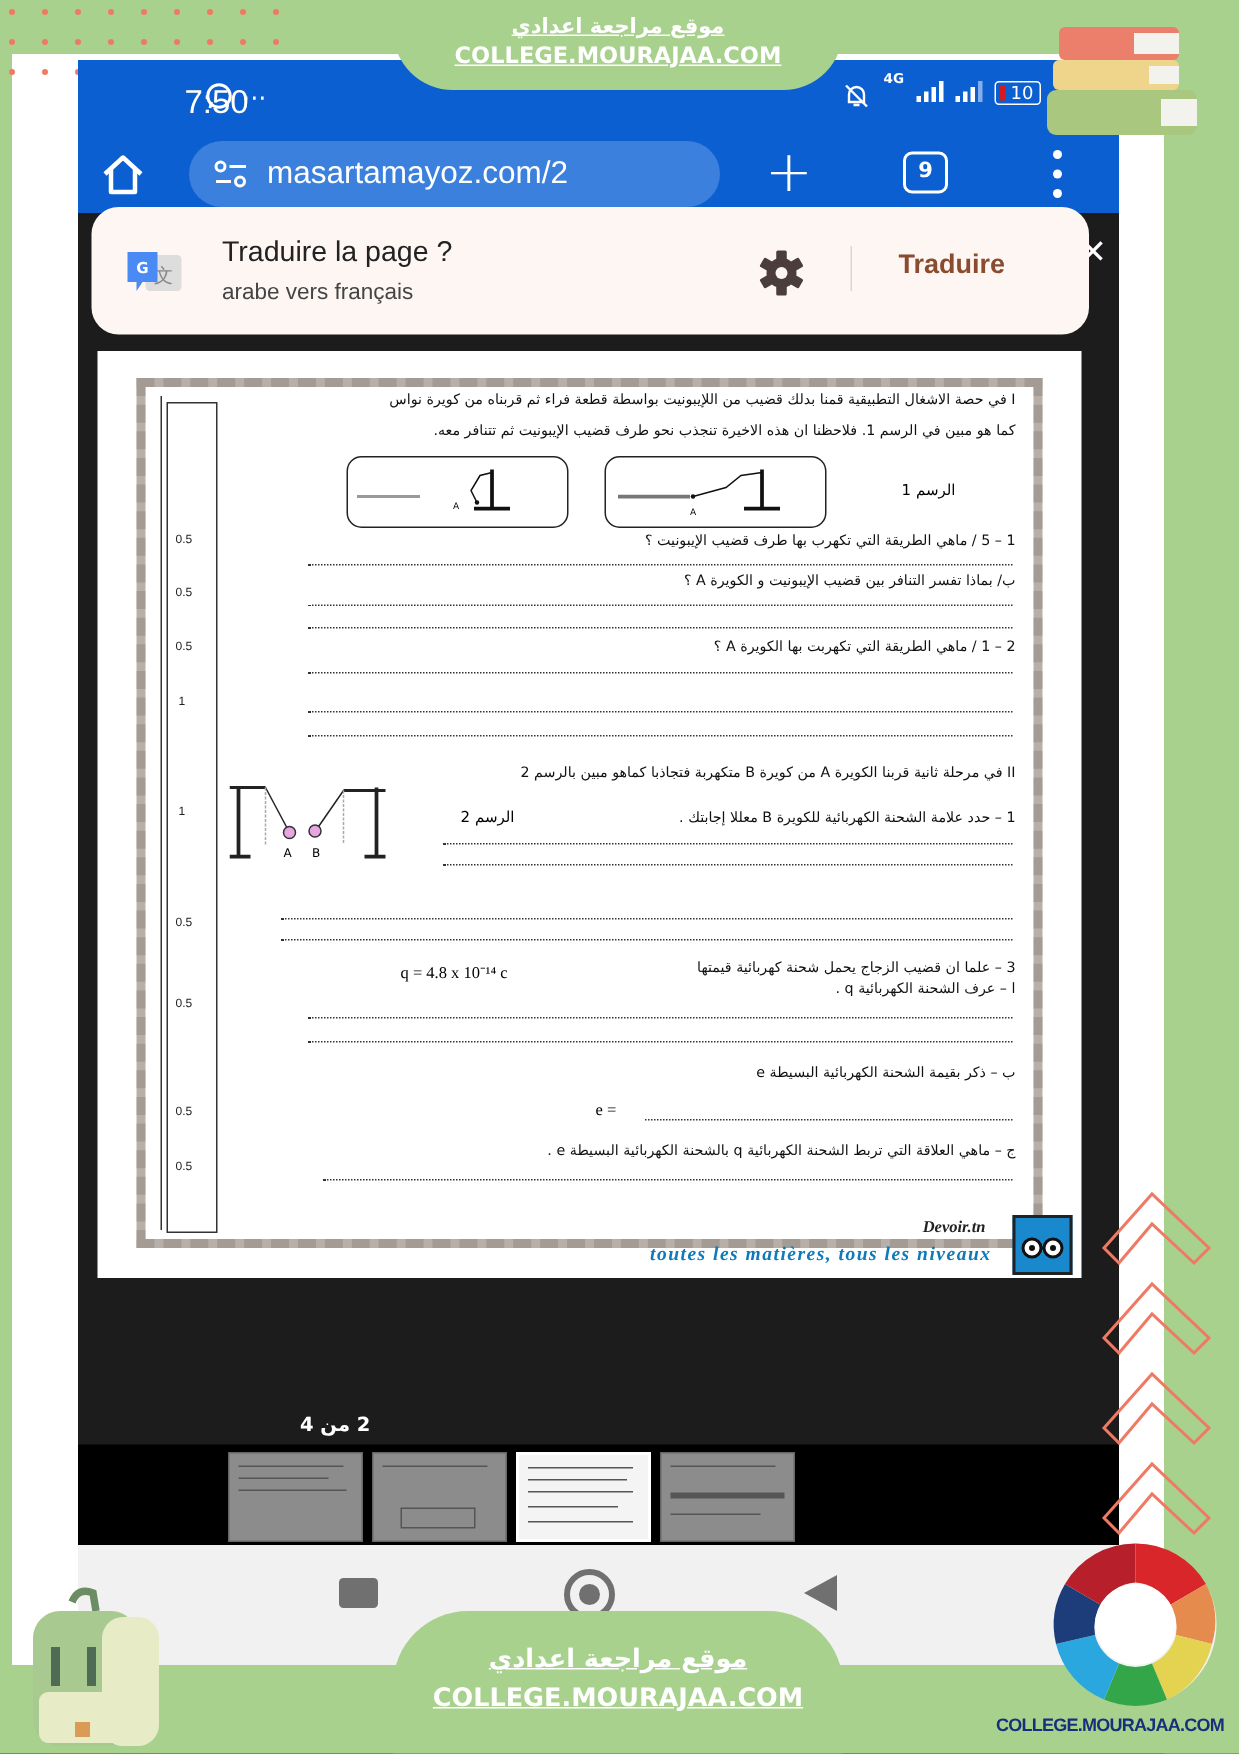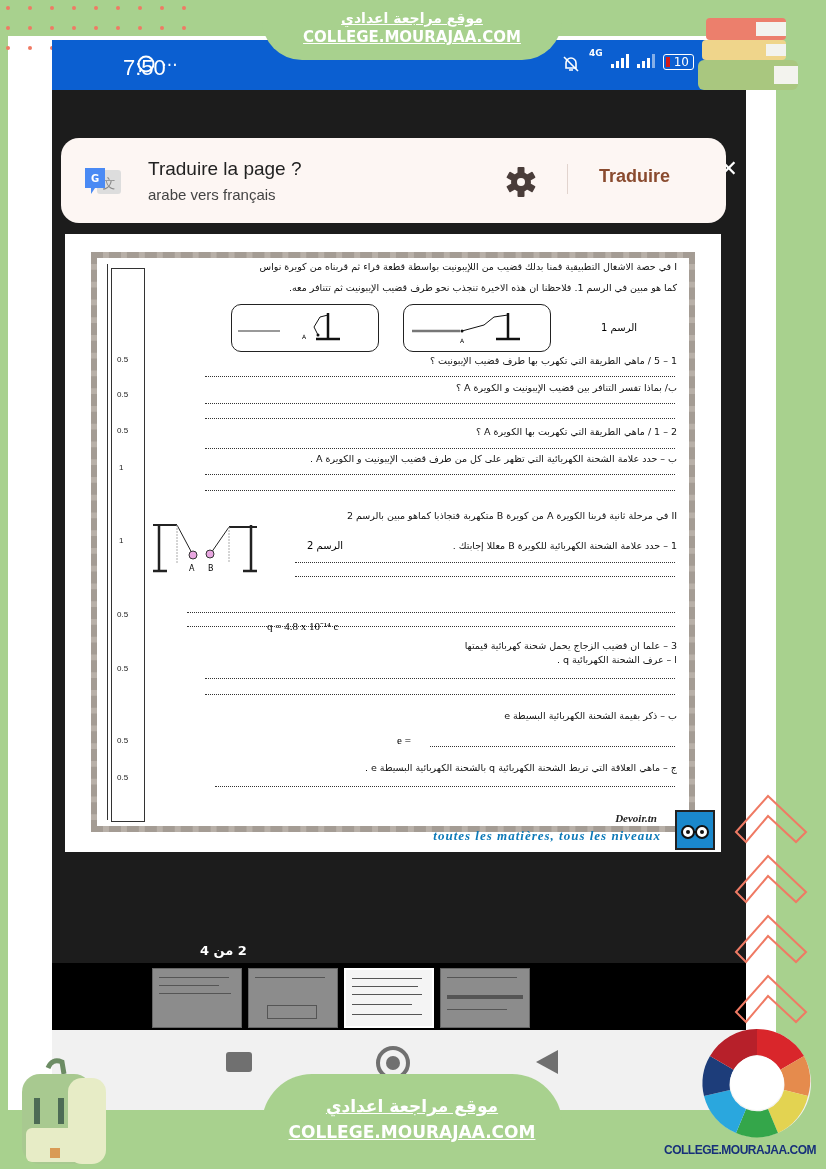--- a/index.html
+++ b/index.html
@@ -152,20 +152,41 @@
       <span class="signal">
           <i style="height:4px"></i>
           <i style="height:7px"></i>
           <i style="height:10px"></i>
           <i style="height:14px;opacity:.5"></i>
         </span>
       <span class="battery">10</span>
     </span>
   </div>
 
+  <div class="toolbar">
+    <svg class="home-btn" viewBox="0 0 32 32">
+        <path d="M4 16 L16 5 L28 16 M8 13 V28 H24 V13" fill="none" stroke="#fff" stroke-width="3" stroke-linejoin="round"></path>
+      </svg>
+    <div class="url-pill">
+      <svg width="24" height="20" viewBox="0 0 24 20">
+          <circle cx="5" cy="5" r="3" fill="none" stroke="#fff" stroke-width="2"></circle>
+          <line x1="11" y1="5" x2="22" y2="5" stroke="#fff" stroke-width="2"></line>
+          <line x1="2" y1="15" x2="12" y2="15" stroke="#fff" stroke-width="2"></line>
+          <circle cx="18" cy="15" r="3" fill="none" stroke="#fff" stroke-width="2"></circle>
+        </svg>
+      <span class="url-text">masartamayoz.com/2</span>
+    </div>
+    <span class="plus-btn">+</span>
+    <span class="tabs-btn">9</span>
+    <span class="menu-btn">
+        <i></i>
+        <i></i>
+        <i></i>
+      </span>
+  </div>
 
   <span class="close-peek">✕</span>
 
   <div class="translate-bar">
     <svg class="gt-icon" viewBox="0 0 42 30">
       <rect x="14" y="4" width="24" height="24" rx="3" fill="#ddd"></rect>
       <text x="26" y="22" font-size="13" fill="#888" text-anchor="middle">文</text>
       <path d="M2 2 H22 V22 H12 L8 28 V22 H2 Z" fill="#4a8af4"></path>
       <text x="12" y="16" font-size="10" fill="#fff" text-anchor="middle" font-weight="bold">G</text>
     </svg>
@@ -226,21 +247,20 @@
       </div>
       <span class="fig-label" style="right:52px;top:64px">الرسم 1</span>
 
       <span class="doc-line" style="top:97px">1 – 5 / ماهي الطريقة التي تكهرب بها طرف قضيب الإيبونيت ؟</span>
       <div class="dots-line" style="top:118px;width:470px"></div>
       <span class="doc-line" style="top:124px">ب/ بماذا تفسر التنافر بين قضيب الإيبونيت و الكويرة A  ؟</span>
       <div class="dots-line" style="top:145px;width:470px"></div>
       <div class="dots-line" style="top:160px;width:470px"></div>
       <span class="doc-line" style="top:168px">2 – 1 / ماهي الطريقة التي تكهربت بها الكويرة A  ؟</span>
       <div class="dots-line" style="top:190px;width:470px"></div>
-      <span class="doc-line" style="top:195px">ب – حدد علامة الشحنة الكهربائية التي تظهر على كل من  طرف قضيب الإيبونيت و الكويرة A .</span>
       <div class="dots-line" style="top:216px;width:470px"></div>
       <div class="dots-line" style="top:232px;width:470px"></div>
 
       <span class="doc-line" style="top:252px">II  في مرحلة ثانية قربنا الكويرة A من كويرة B متكهربة فتجاذبا كماهو مبين بالرسم 2</span>
       <svg style="position:absolute;left:56px;top:265px" width="116" height="52" viewBox="0 0 116 52">
         <line x1="6" y1="2" x2="6" y2="48" stroke="#222" stroke-width="2.5"></line>
           <line x1="0" y1="48" x2="14" y2="48" stroke="#222" stroke-width="2.5"></line>
           <line x1="0" y1="2" x2="24" y2="2" stroke="#222" stroke-width="2"></line>
         <line x1="98" y1="2" x2="98" y2="48" stroke="#222" stroke-width="2.5"></line>
           <line x1="90" y1="48" x2="104" y2="48" stroke="#222" stroke-width="2.5"></line>
@@ -255,21 +275,21 @@
           <text x="55" y="48" font-size="8">B</text>
       </svg>
       <span class="fig-label" style="right:346px;top:282px">الرسم 2</span>
       <span class="doc-line" style="top:282px">1 – حدد علامة الشحنة الكهربائية للكويرة B معللا  إجابتك .</span>
       <div class="dots-line" style="top:304px;width:380px"></div>
       <div class="dots-line" style="top:318px;width:380px"></div>
       <div class="dots-line" style="top:354px;width:488px"></div>
       <div class="dots-line" style="top:368px;width:488px"></div>
 
       <span class="doc-line" style="top:382px">3 – علما ان قضيب الزجاج يحمل شحنة كهربائية قيمتها</span>
-      <span class="formula" style="left:170px;top:360px">q =  4.8 x 10⁻¹⁴ c</span>
+      <span class="formula" style="left:170px;top:382px">q =  4.8 x 10⁻¹⁴ c</span>
       <span class="doc-line" style="top:396px">ا – عرف الشحنة الكهربائية  q .</span>
       <div class="dots-line" style="top:420px;width:470px"></div>
       <div class="dots-line" style="top:436px;width:470px"></div>
       <span class="doc-line" style="top:452px">ب – ذكر بقيمة الشحنة الكهربائية البسيطة  e</span>
       <span class="formula" style="left:300px;top:476px">e = </span>
       <div class="dots-line" style="top:488px;width:245px"></div>
       <span class="doc-line" style="top:504px">ج – ماهي العلاقة التي تربط الشحنة الكهربائية q بالشحنة الكهربائية البسيطة e .</span>
       <div class="dots-line" style="top:528px;width:460px"></div>
     </div>
     <span class="devoir-brand">Devoir.tn</span>

